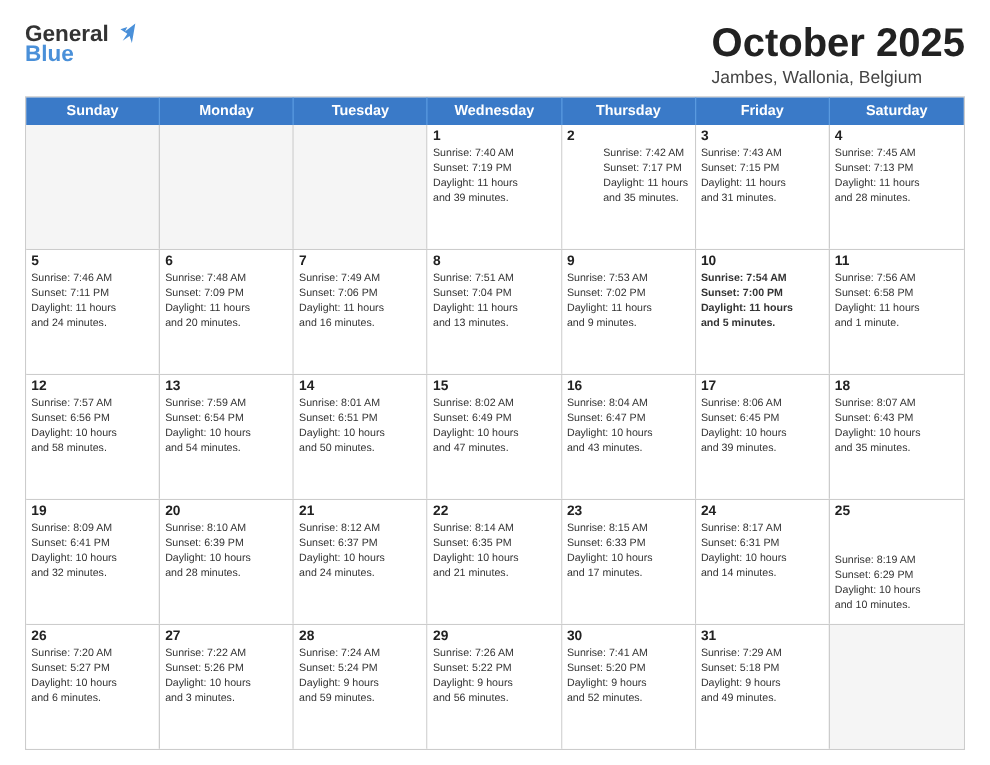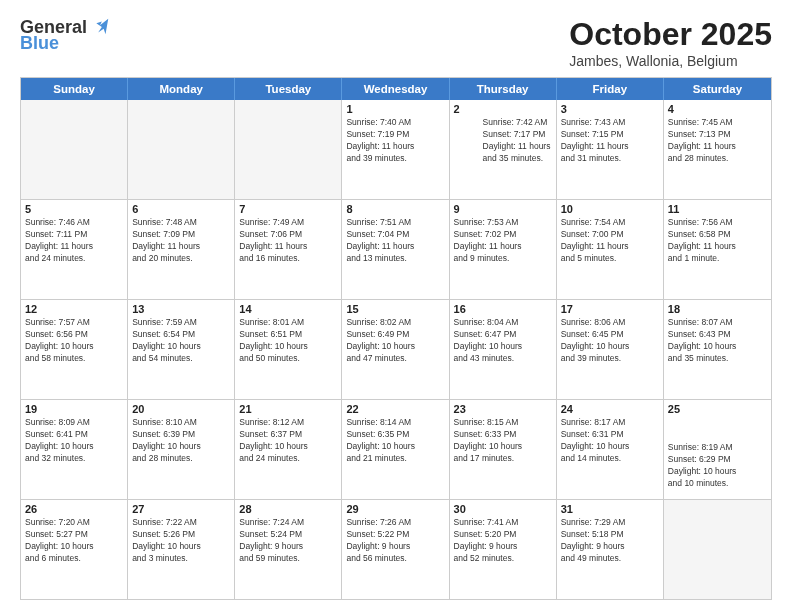--- a/index.html
+++ b/index.html
@@ -200,21 +200,21 @@
           </div>
           <div class="cal-cell">
             <div class="day-num">9</div>
             <div class="cell-text" style="white-space: pre-line;">Sunrise: 7:53 AM
 Sunset: 7:02 PM
 Daylight: 11 hours
 and 9 minutes.</div>
           </div>
           <div class="cal-cell">
             <div class="day-num">10</div>
-            <div class="cell-text" style="white-space: pre-line;">Sunrise: 7:54 AM
+            <div class="cell-text" style="white-space: pre-line; font-weight: bold;">Sunrise: 7:54 AM
 Sunset: 7:00 PM
 Daylight: 11 hours
 and 5 minutes.</div>
           </div>
           <div class="cal-cell">
             <div class="day-num">11</div>
             <div class="cell-text" style="white-space: pre-line;">Sunrise: 7:56 AM
 Sunset: 6:58 PM
 Daylight: 11 hours
 and 1 minute.</div>

